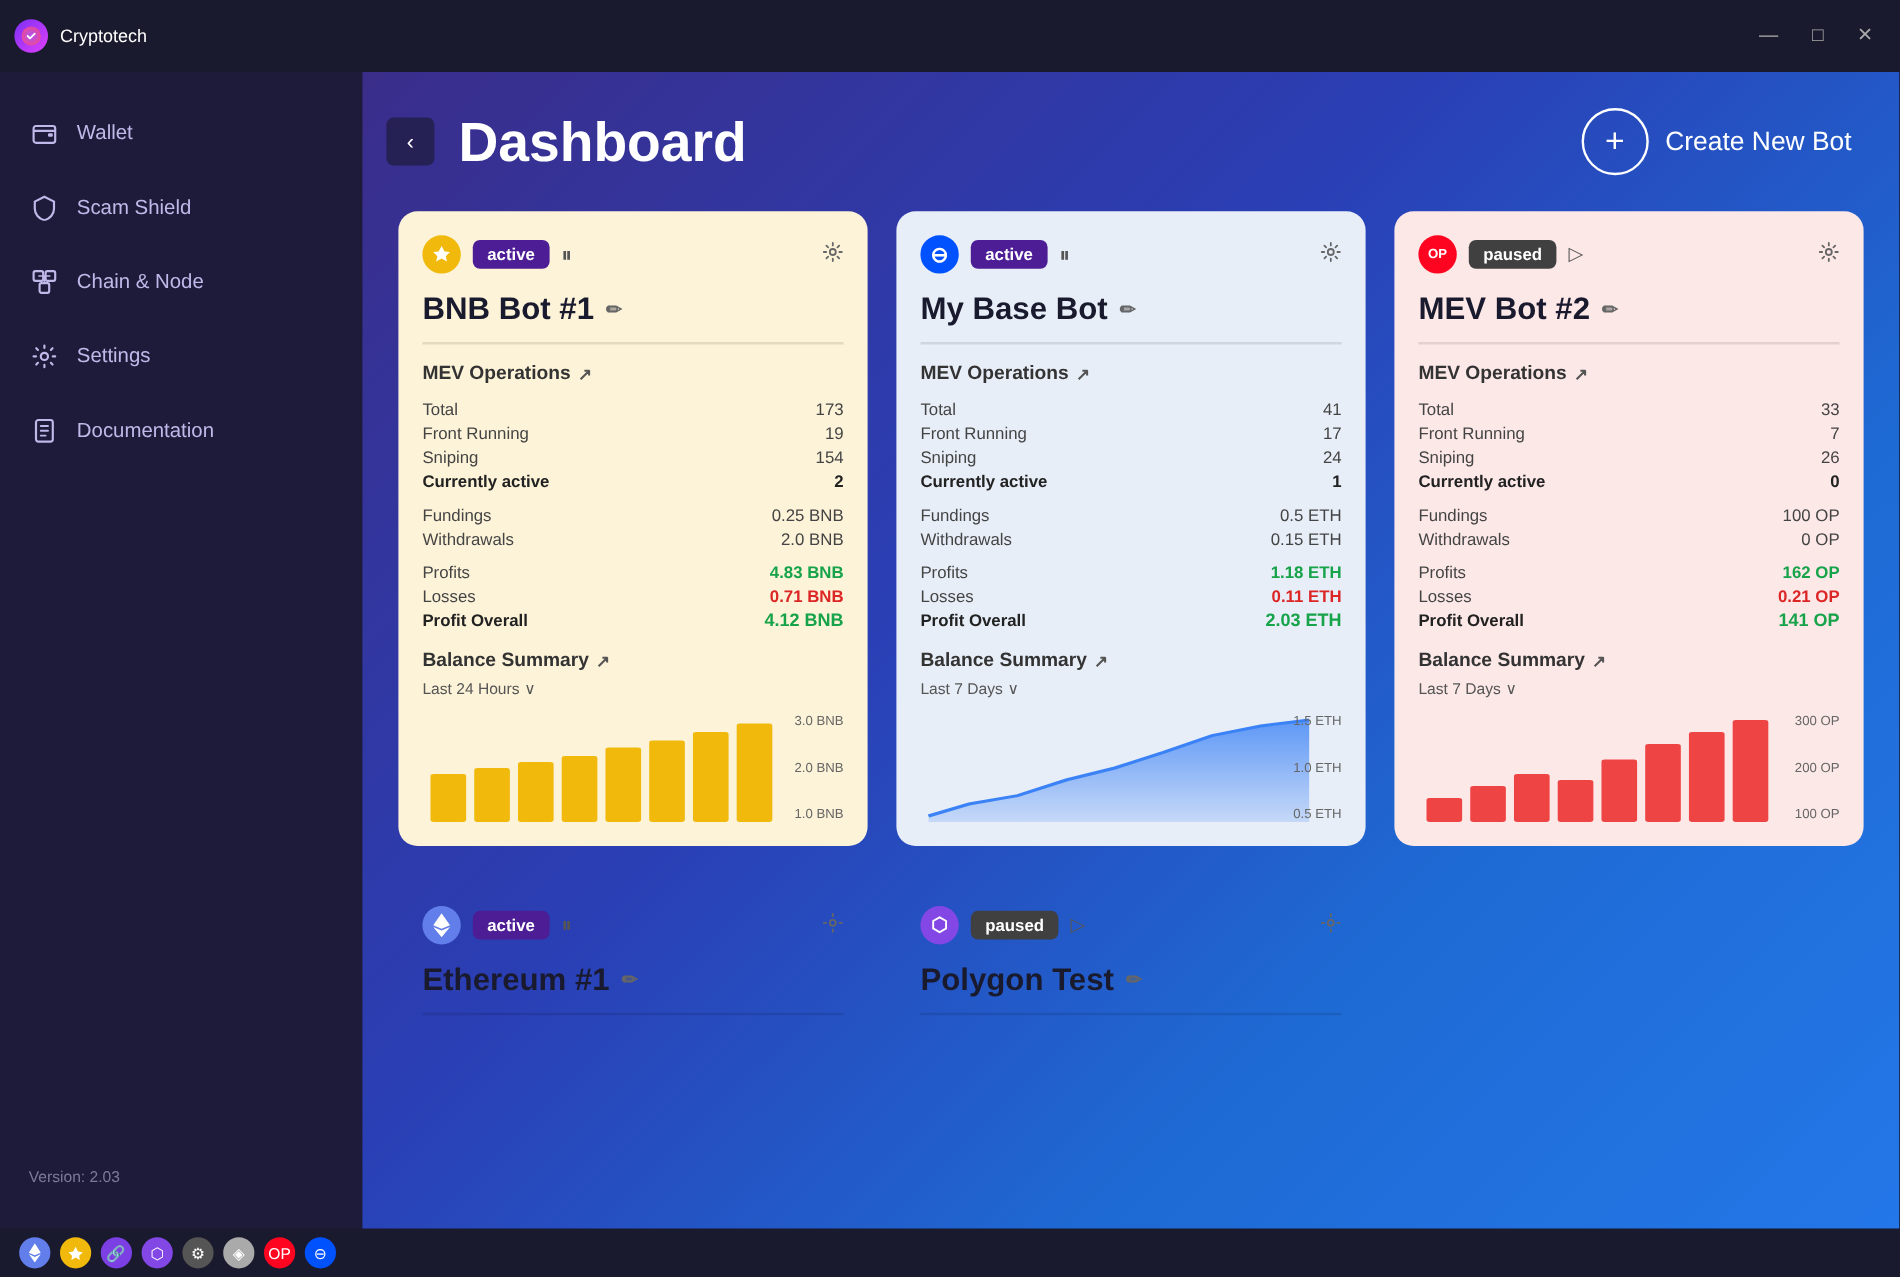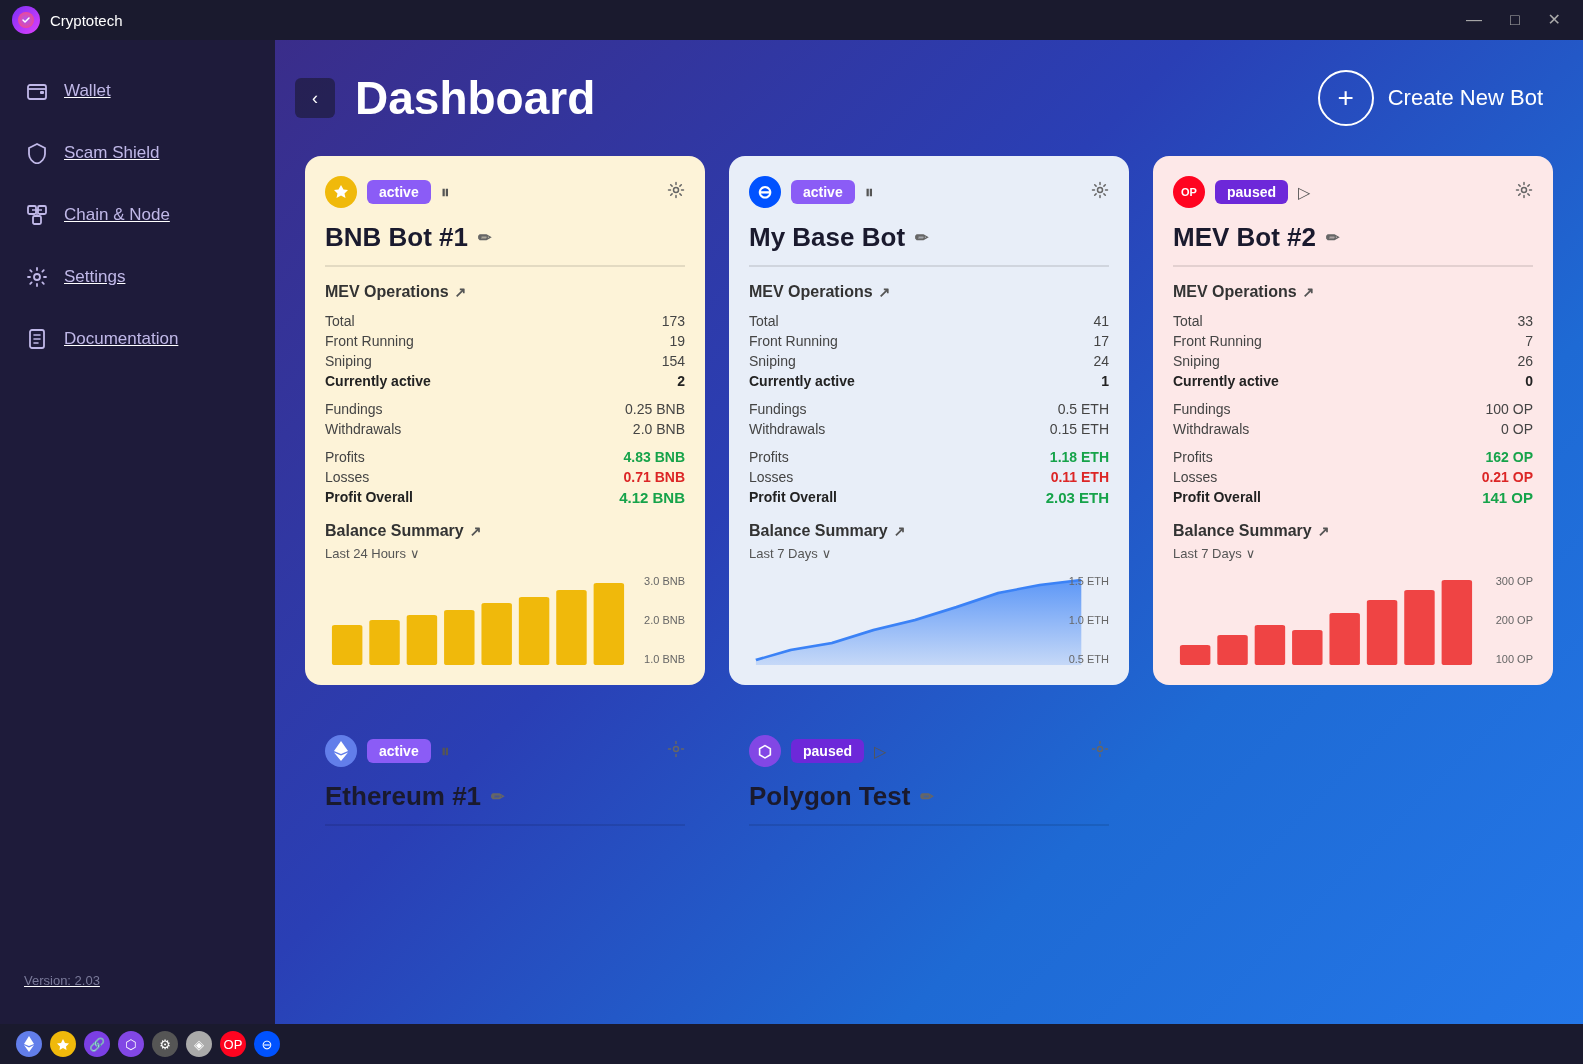--- a/index.html
+++ b/index.html
@@ -9,21 +9,21 @@
       color: #fff;
       width: 1583px;
       height: 1064px;
       overflow: hidden;
       display: flex;
       flex-direction: column;
     }
     
     .titlebar {
       background: #1a1a2e;
-      height: 40px;
+      height: 60px;
       display: flex;
       align-items: center;
       padding: 0 12px;
       flex-shrink: 0;
       justify-content: space-between;
     }
     .titlebar-logo {
       width: 28px; height: 28px;
       background: linear-gradient(135deg, #7b2ff7, #e040fb);
       border-radius: 50%;
@@ -40,27 +40,26 @@
 
     
     .main-layout {
       display: flex;
       flex: 1;
       overflow: hidden;
     }
 
     
     .sidebar {
-      width: 275px;
+      width: 302px;
       background: #1e1b3a;
       display: flex;
       flex-direction: column;
       padding: 20px 0;
       flex-shrink: 0;
-      text-decoration: underline;
     }
     .sidebar-item {
       display: flex;
       align-items: center;
       gap: 14px;
       padding: 18px 24px;
       cursor: pointer;
       font-size: 17px;
       color: #c0b8e8;
       transition: background 0.2s;
@@ -162,22 +161,22 @@
     .chain-eth { background: #627eea; color: #fff; }
     .chain-poly { background: #8247e5; color: #fff; }
 
     .status-badge {
       padding: 4px 12px;
       border-radius: 6px;
       font-size: 14px;
       font-weight: 600;
       color: #fff;
     }
-    .badge-active { background: #8b5cf6; }
-    .badge-paused { background: #6d28d9; }
+    .badge-active { background: #4c1d95; }
+    .badge-paused { background: #404040; }
 
     .pause-icon, .play-icon {
       font-size: 18px;
       color: #555;
       display: flex; align-items: center; gap: 3px;
     }
     .settings-icon-btn {
       margin-left: auto;
       background: none; border: none;
       font-size: 18px; color: #666; cursor: pointer;

